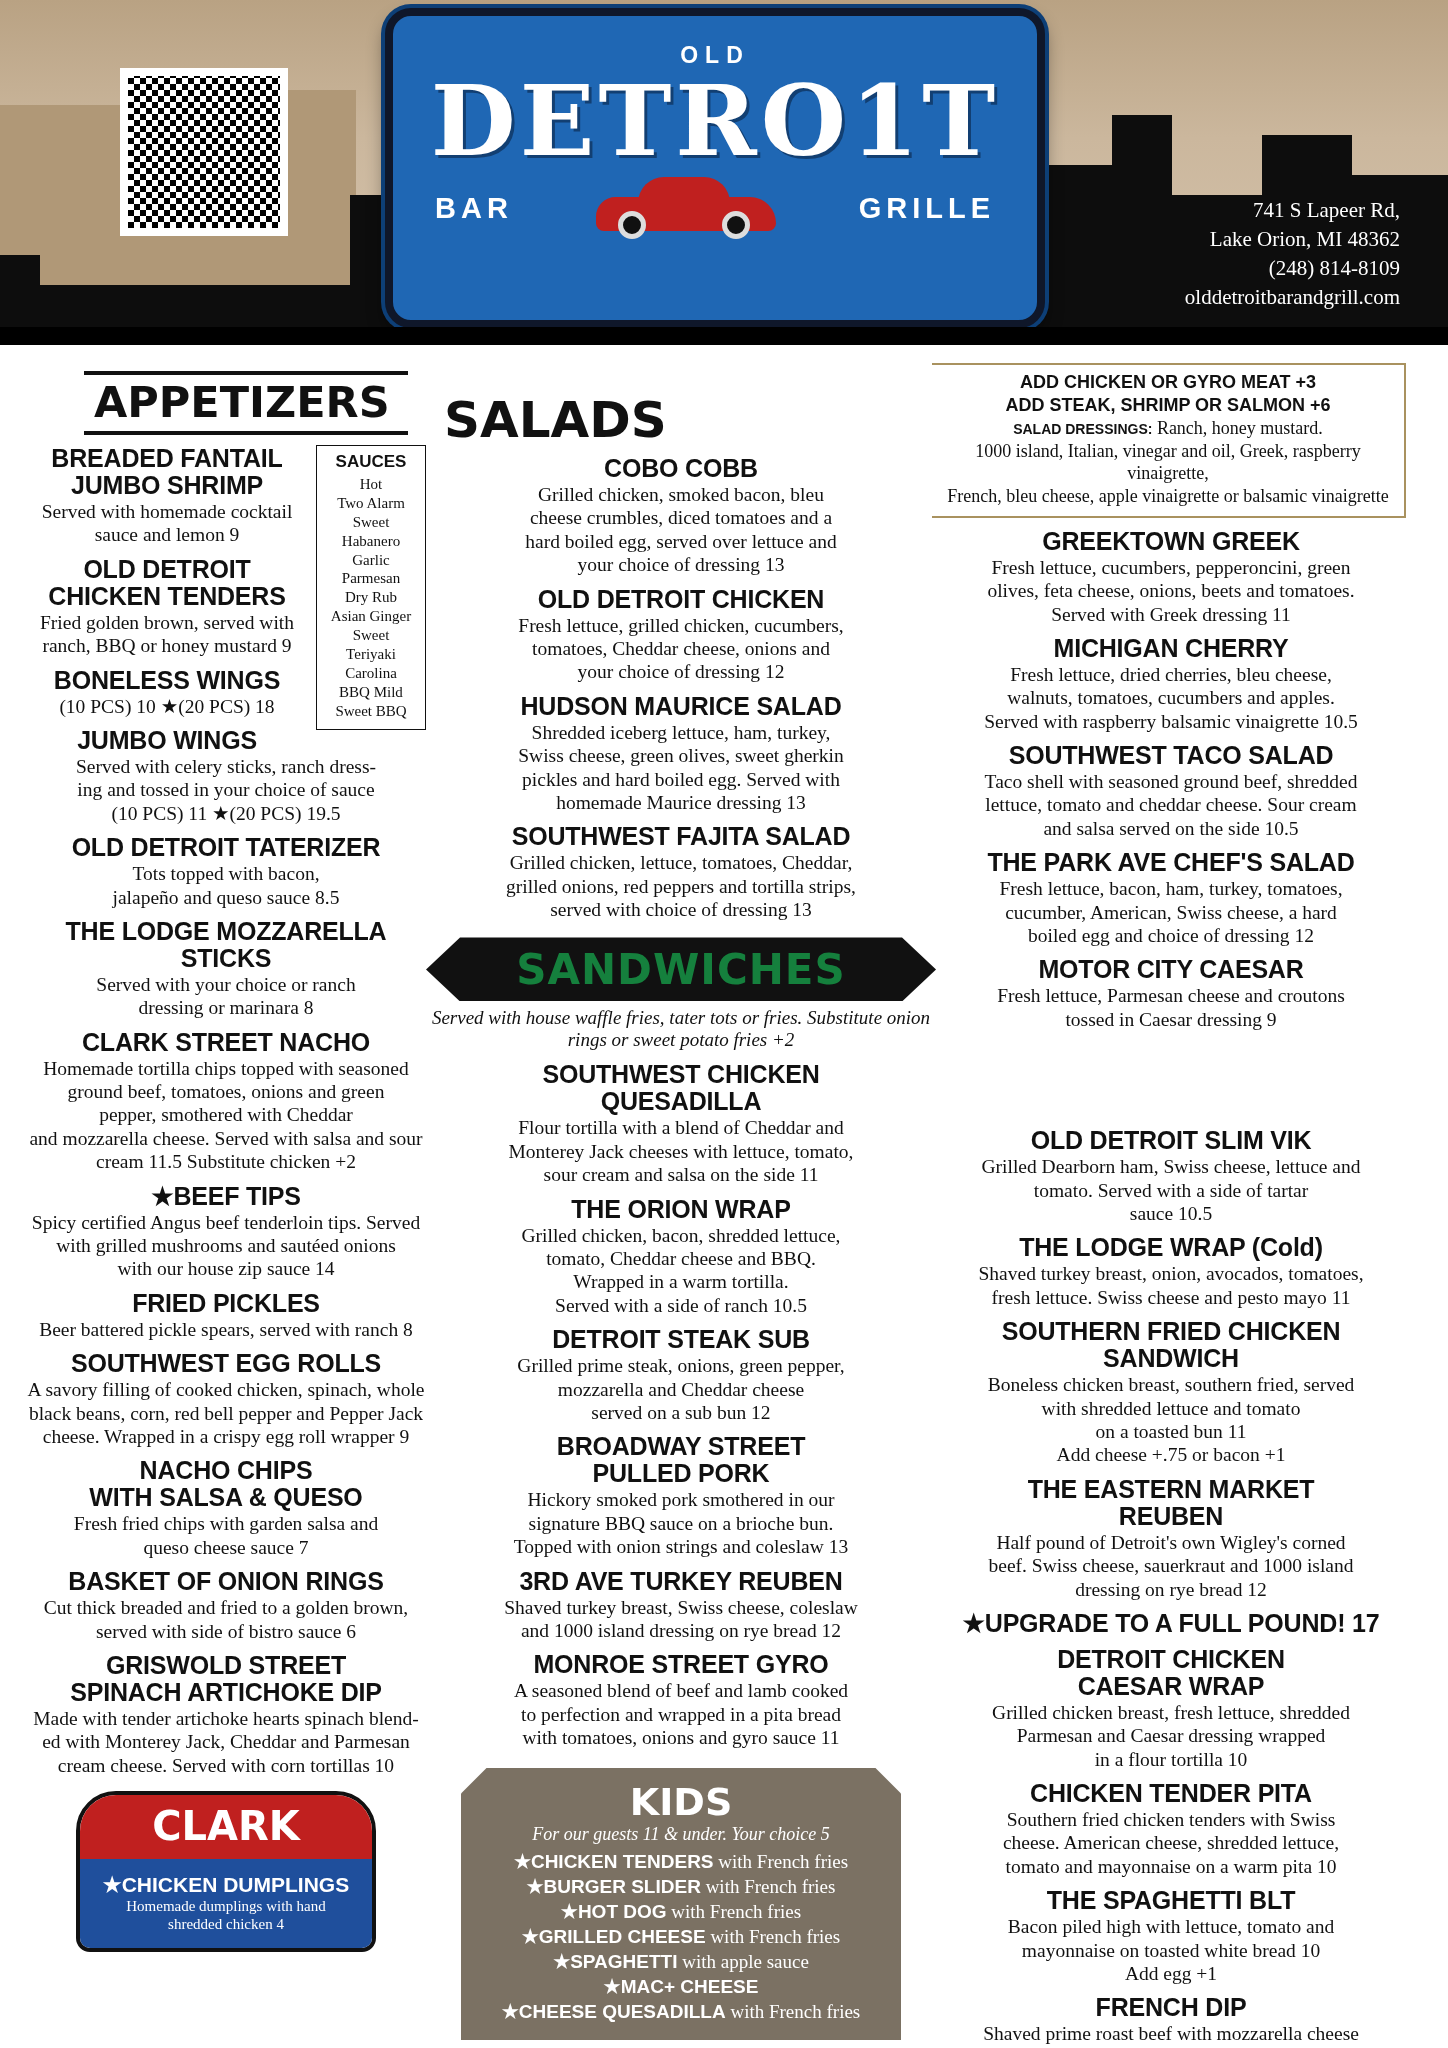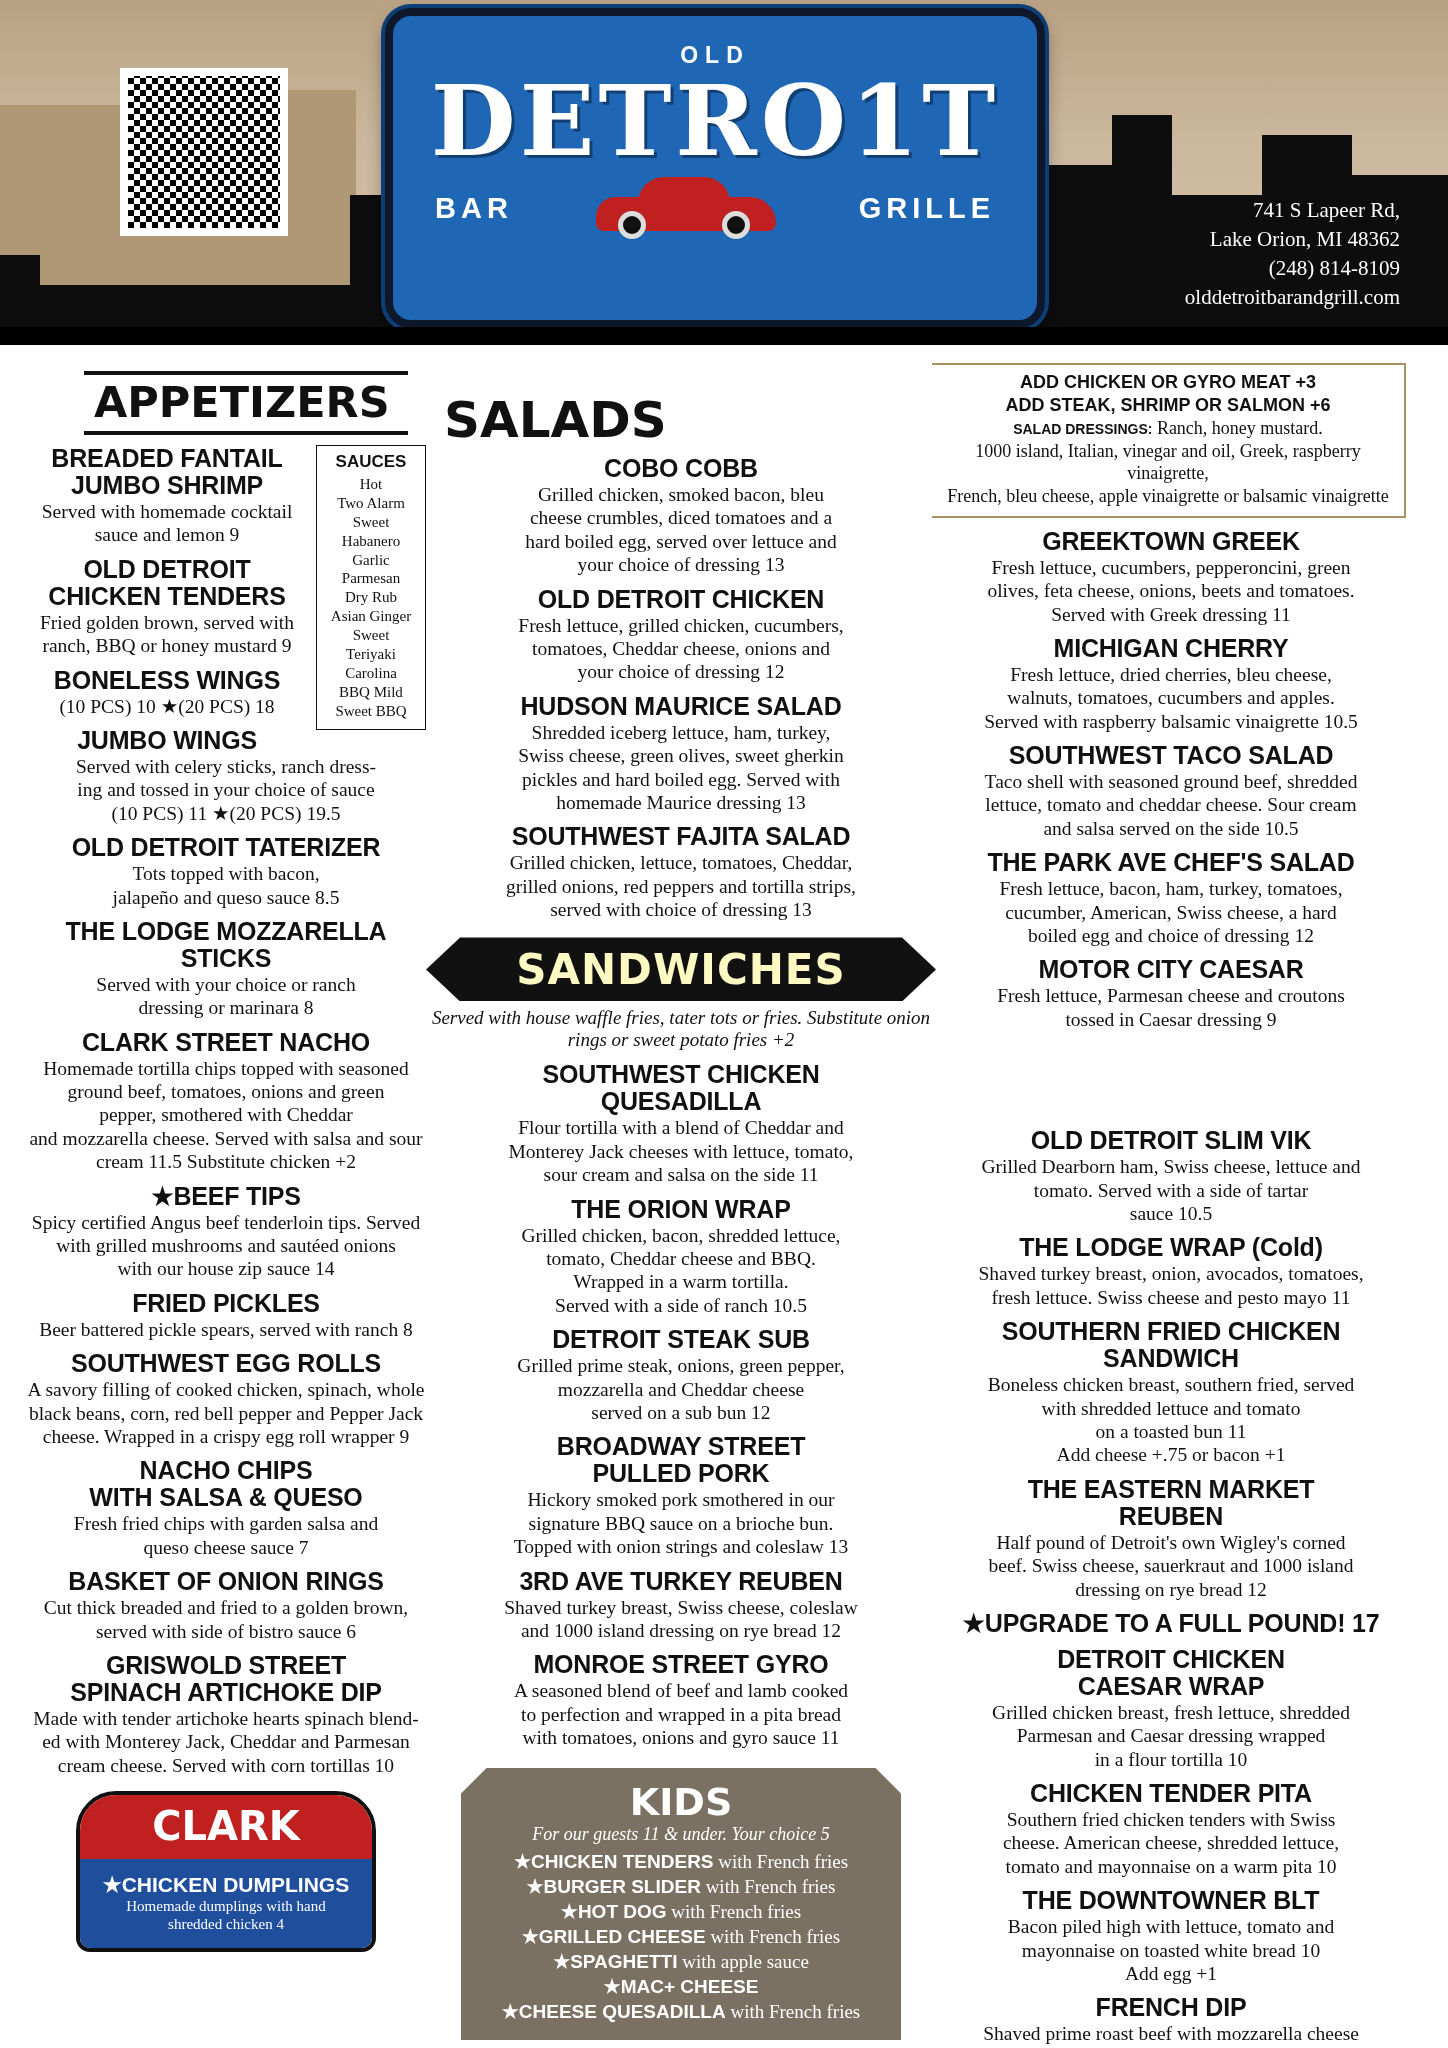--- a/index.html
+++ b/index.html
@@ -174,21 +174,21 @@
   .salad-note .reg {
     font-family:"Liberation Serif", serif;
     font-size:18px; line-height:1.26;
   }
 
   .sandwich-banner {
     position:relative;
     margin:16px 0 6px 0;
     height:64px;
     background:#111;
-    color:#fef9c3;
+    color:#15803d;
     display:flex; align-items:center; justify-content:center;
     font-family:"DejaVu Sans", sans-serif;
     font-weight:700; font-size:42px; letter-spacing:1px;
     clip-path:polygon(34px 0, calc(100% - 34px) 0, 100% 50%, calc(100% - 34px) 100%, 34px 100%, 0 50%);
   }
   .sandwich-sub {
     text-align:center;
     font-style:italic;
     font-family:"Liberation Serif", serif;
     font-size:19px;
@@ -506,21 +506,21 @@
           </div>
           <div class="item">
             <div class="item-name">DETROIT CHICKEN<br>CAESAR WRAP</div>
             <div class="item-desc">Grilled chicken breast, fresh lettuce, shredded<br>Parmesan and Caesar dressing wrapped<br>in a flour tortilla 10</div>
           </div>
           <div class="item">
             <div class="item-name">CHICKEN TENDER PITA</div>
             <div class="item-desc">Southern fried chicken tenders with Swiss<br>cheese. American cheese, shredded lettuce,<br>tomato and mayonnaise on a warm pita 10</div>
           </div>
           <div class="item">
-            <div class="item-name">THE DOWNTOWNER BLT</div>
+            <div class="item-name">THE SPAGHETTI BLT</div>
             <div class="item-desc">Bacon piled high with lettuce, tomato and<br>mayonnaise on toasted white bread 10<br>Add egg +1</div>
           </div>
           <div class="item">
             <div class="item-name">FRENCH DIP</div>
             <div class="item-desc">Shaved prime roast beef with mozzarella cheese<br>on a grilled sub bun. Served au jus 12</div>
           </div>
         </div>
     </div>
 
   </div>

